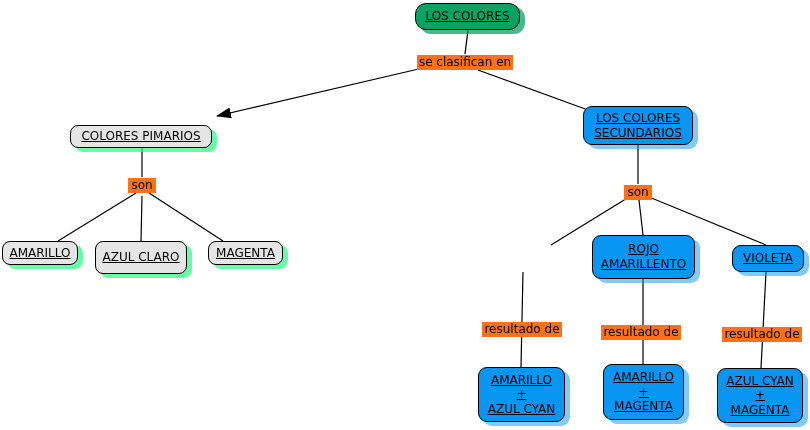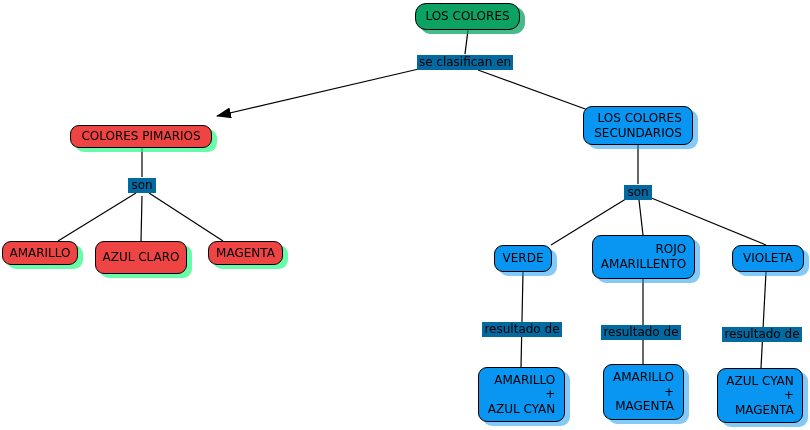--- a/index.html
+++ b/index.html
@@ -9,47 +9,49 @@
     background:#ffffff;
     font-family:"DejaVu Sans","Liberation Sans",sans-serif;
     color:#000;
     overflow:hidden;
   }
   #edges{position:absolute;left:0;top:0;z-index:1;}
   .node{
     position:absolute;
     box-sizing:border-box;
     display:flex;align-items:center;justify-content:center;
-    text-align:right;
+    text-align:center;
     border:1.3px solid #000;
     border-radius:9px;
     font-size:12px;
     line-height:1.22;
     white-space:pre-line;
     z-index:2;
     cursor:default;
+    text-decoration:underline;
   }
   .node.dark-green{
     background:#0BA263;
     box-shadow:5px 4px 0 rgba(11,162,99,0.75);
     border-radius:11px;
     border-width:1.5px;
   }
   .node.bright-green{
-    background:#ef4444;
+    background:#e5e5e5;
     box-shadow:5px 4px 0 rgba(46,251,135,0.72);
+    border-radius:8px;
   }
   .node.blue{
     background:#0995F2;
     box-shadow:5px 4px 0 rgba(9,149,242,0.5);
   }
   .link-label{
     position:absolute;
     box-sizing:border-box;
-    background:#0369a1;
+    background:#f97316;
     font-size:12px;
     text-align:center;
     white-space:nowrap;
     z-index:3;
     line-height:15px;
   }
 </style>
 </head>
 <body>
 
@@ -83,21 +85,20 @@
 
   <div class="node bright-green" style="left:2px;top:241px;width:76px;height:24px">AMARILLO</div>
 
   <div class="node bright-green" style="left:95px;top:241px;width:92px;height:33px">AZUL CLARO</div>
 
   <div class="node bright-green" style="left:208px;top:241px;width:75px;height:24px">MAGENTA</div>
 
   <div class="node blue" style="left:583px;top:106px;width:110px;height:39px">LOS COLORES
 SECUNDARIOS</div>
 
-  <div class="node blue" style="left:494px;top:245px;width:58px;height:27px">VERDE</div>
 
   <div class="node blue" style="left:592px;top:235px;width:103px;height:44px">ROJO
 AMARILLENTO</div>
 
   <div class="node blue" style="left:732px;top:245px;width:72px;height:27px">VIOLETA</div>
 
   <div class="node blue" style="left:478px;top:367px;width:87px;height:55px">AMARILLO
 +
 AZUL CYAN</div>
 

